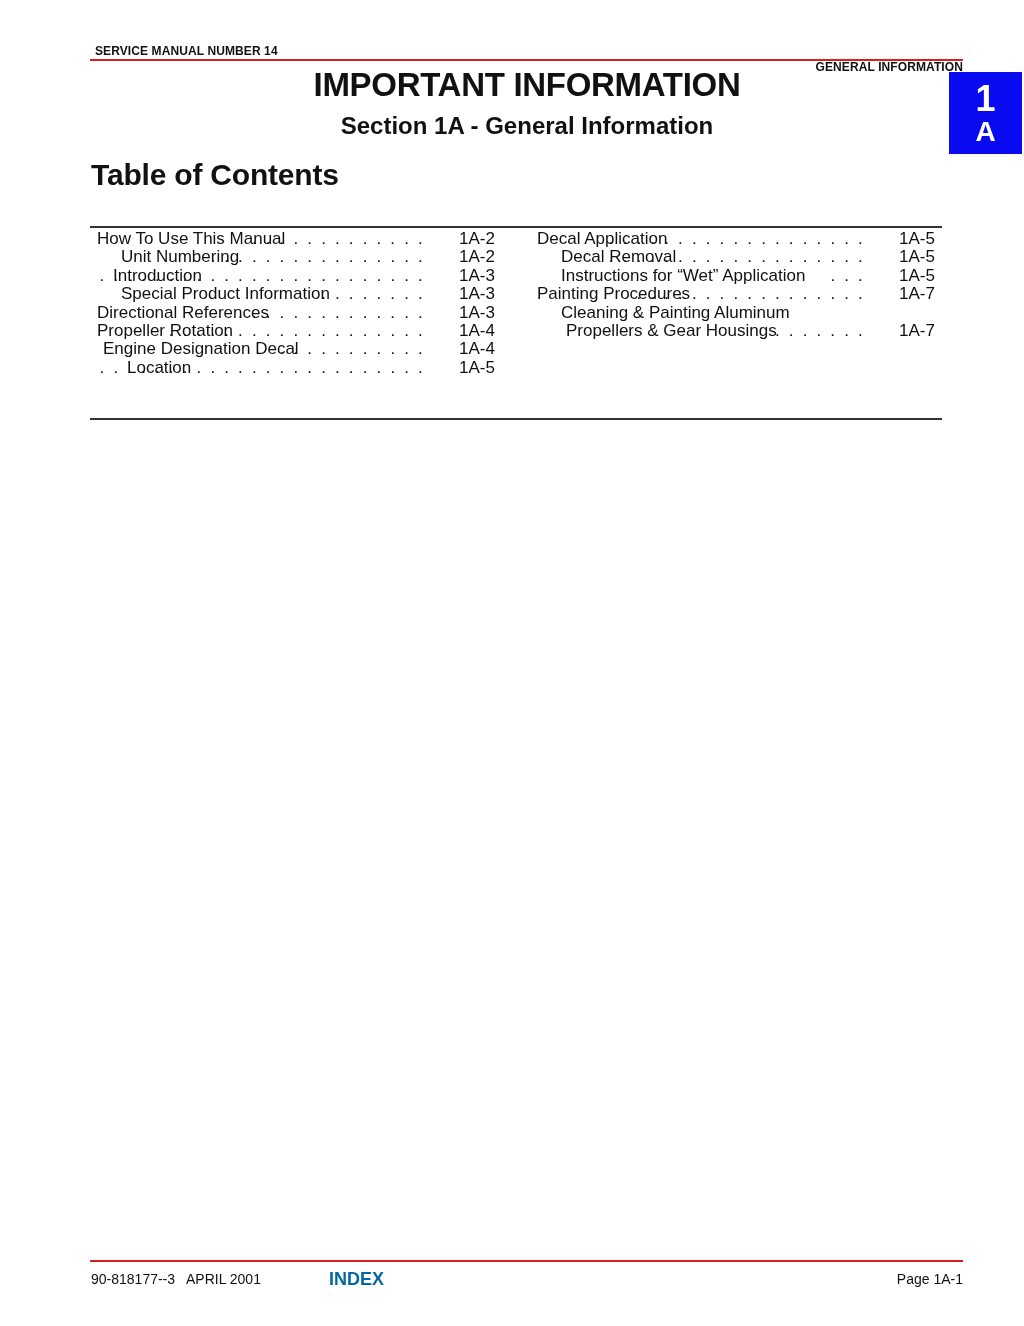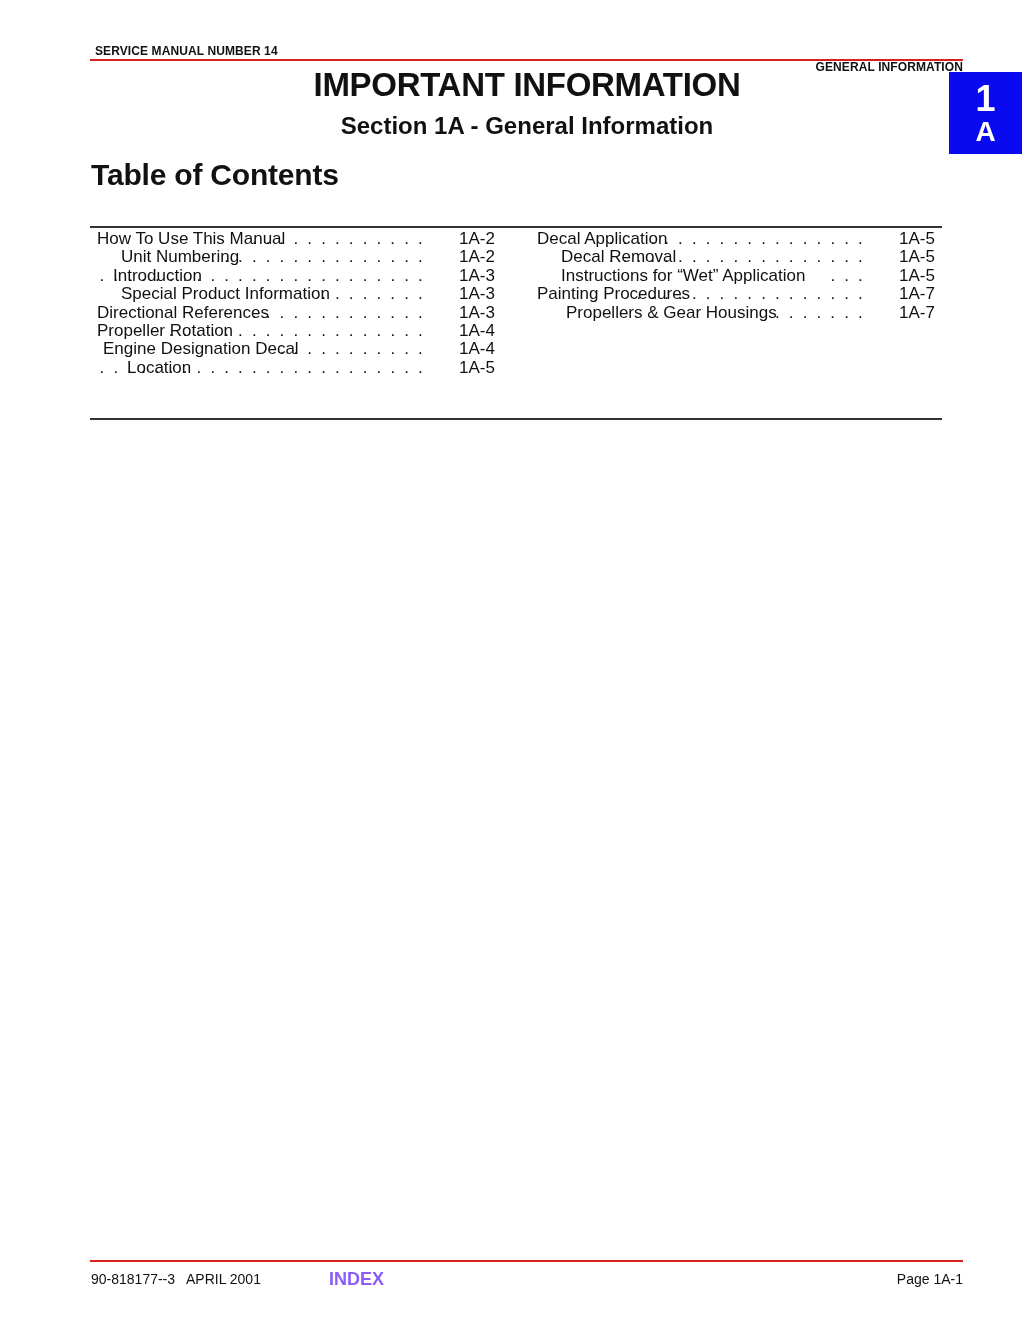--- a/index.html
+++ b/index.html
@@ -43,21 +43,21 @@
   .toc-col.left { left: 97px; width: 398px; }
   .toc-col.right { left: 537px; width: 398px; }
   .toc-row { position: relative; height: 18.4px; white-space: nowrap; }
   .toc-row .txt { position: absolute; top: 0; }
   .toc-row .dots { position: absolute; top: 0; letter-spacing: 2.2px; }
   .toc-row .pg { position: absolute; top: 0; right: 0; }
   .redline-bottom {
     left: 90px; top: 1260px; width: 873px; height: 2px; background: #d42020;
   }
   .foot-left { left: 91px; top: 1271px; font-size: 14px; }
-  .foot-index { left: 329px; top: 1269px; font-size: 18px; font-weight: bold; color: #8b5cf6; }
+  .foot-index { left: 329px; top: 1269px; font-size: 18px; font-weight: bold; color: #0369a1; }
   .foot-right { right: 61px; top: 1271px; font-size: 14px; }
 </style>
 </head>
 <body>
 
 <div class="abs hdr-left">SERVICE MANUAL NUMBER 14</div>
 <div class="abs hdr-right">GENERAL INFORMATION</div>
 <div class="abs redline-top"></div>
 
 <div class="abs main-title">IMPORTANT INFORMATION</div>
@@ -128,20 +128,23 @@
       <span class="txt" style="left: 24px;">Instructions for “Wet” Application</span>
       <span class="dots" style="right: 70px;">. . .</span>
       <span class="pg">1A-5</span>
     </div>
     <div class="toc-row">
       <span class="txt" style="left: 0px;">Painting Procedures</span>
       <span class="dots" style="right: 70px;">. . . . . . . . . . . . . . . . .</span>
       <span class="pg">1A-7</span>
     </div>
     <div class="toc-row">
+      <span class="txt" style="left: 24px;">Cleaning &amp; Painting Aluminum</span>
+    </div>
+    <div class="toc-row">
       <span class="txt" style="left: 29px;">Propellers &amp; Gear Housings</span>
       <span class="dots" style="right: 70px;">. . . . . . .</span>
       <span class="pg">1A-7</span>
     </div>
   </div>
 
 <div class="abs rule" style="top:418px;"></div>
 
 <div class="abs redline-bottom"></div>
 <div class="abs foot-left" style="white-space:pre;">90-818177--3   APRIL 2001</div>

